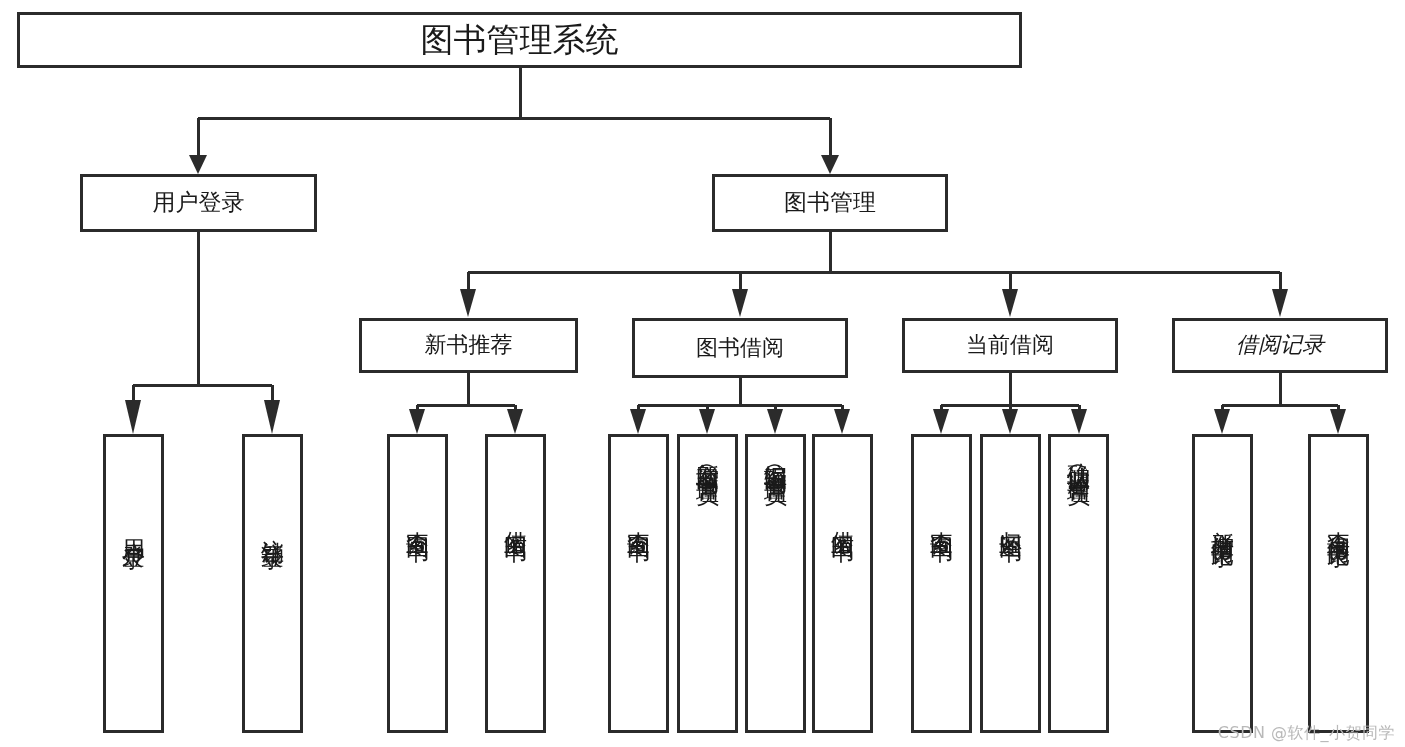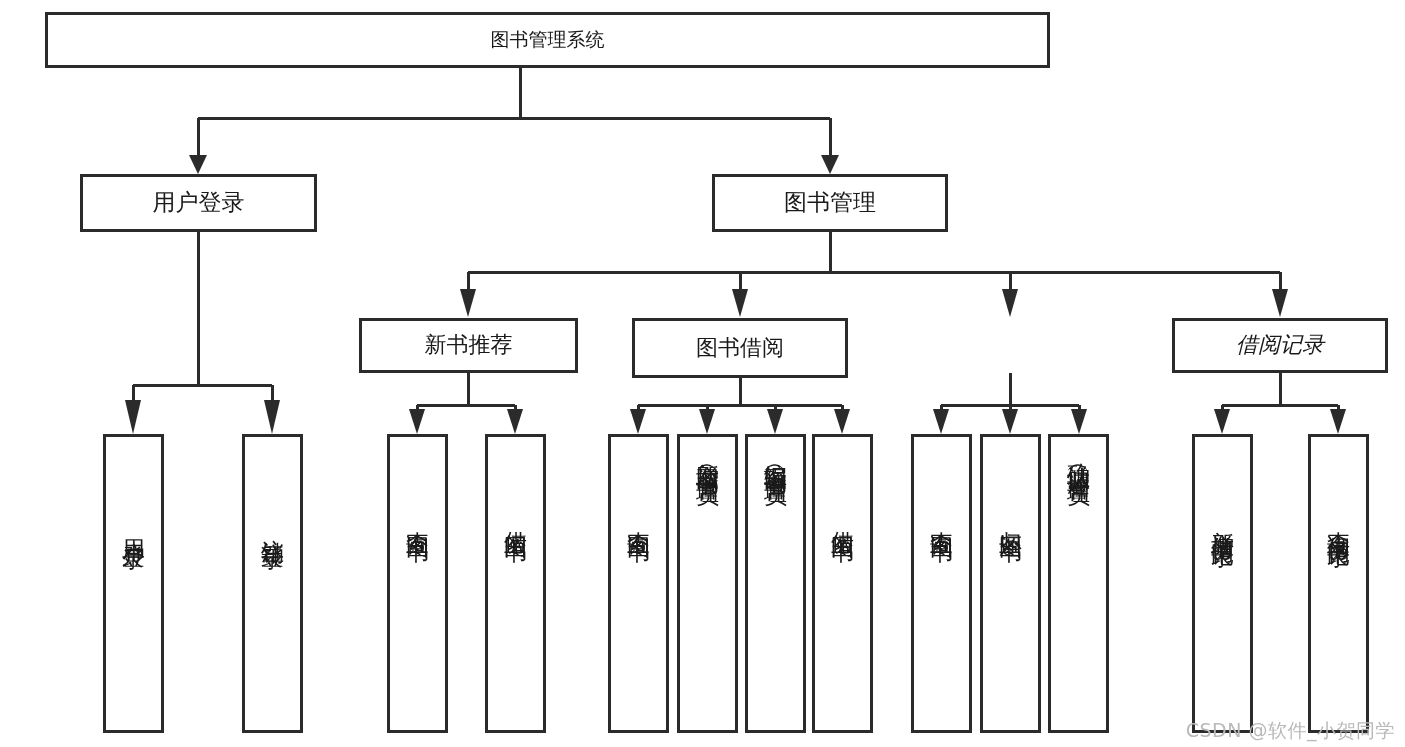--- a/index.html
+++ b/index.html
@@ -37,22 +37,21 @@
     border:3px solid #2b2b2b;
     background:#ffffff;
     color:#1a1a1a;
     display:flex;
     align-items:center;
     justify-content:center;
     text-align:center;
     line-height:1.12;
   }
   .node.root{
-    font-size:19px;
-    margin-left:28px;
+    font-size:33px;
   }
   .node.lvl2{
     font-size:23px;
   }
   .node.lvl3{
     font-size:22px;
   }
   
   .node.leaf{
     font-size:23px;
@@ -70,21 +69,21 @@
   }
   .leaf.mid .vtext{ margin-top:70px; }
   .leaf.low .vtext{ margin-top:78px; }
   .leaf.top .vtext{ margin-top:2px; }
 
   
   #watermark{
     position:absolute;
     right:10px;
     bottom:3px;
-    font-size:19px;
+    font-size:16px;
     color:#b9b9b9;
     letter-spacing:0.5px;
     white-space:nowrap;
     z-index:5;
   }
 </style>
 </head>
 <body>
 
 <div id="canvas">
@@ -156,20 +155,21 @@
   <div class="node root" style="left:17px; top:12px; width:1005px; height:56px;">图书管理系统</div>
 
   <div class="node lvl2" style="left:80px; top:174px; width:237px; height:58px;">用户登录</div>
 
   <div class="node lvl3" style="left:359px; top:318px; width:219px; height:55px;">新书推荐</div>
 
   <div class="node lvl2" style="left:712px; top:174px; width:236px; height:58px;">图书管理</div>
 
   <div class="node lvl3" style="left:632px; top:318px; width:216px; height:60px;">图书借阅</div>
 
+  <div class="node lvl3" style="left:902px; top:318px; width:216px; height:55px;">当前借阅</div>
 
   <div class="node lvl3" style="left:1172px; top:318px; width:216px; height:55px;font-style:italic;">借阅记录</div>
 
   <div class="node leaf low" style="left:103px; top:434px; width:61px; height:299px;">
     <span class="vtext">用户登录</span>
   </div>
 
   <div class="node leaf low" style="left:242px; top:434px; width:61px; height:299px;">
     <span class="vtext">注销登录</span>
   </div>

